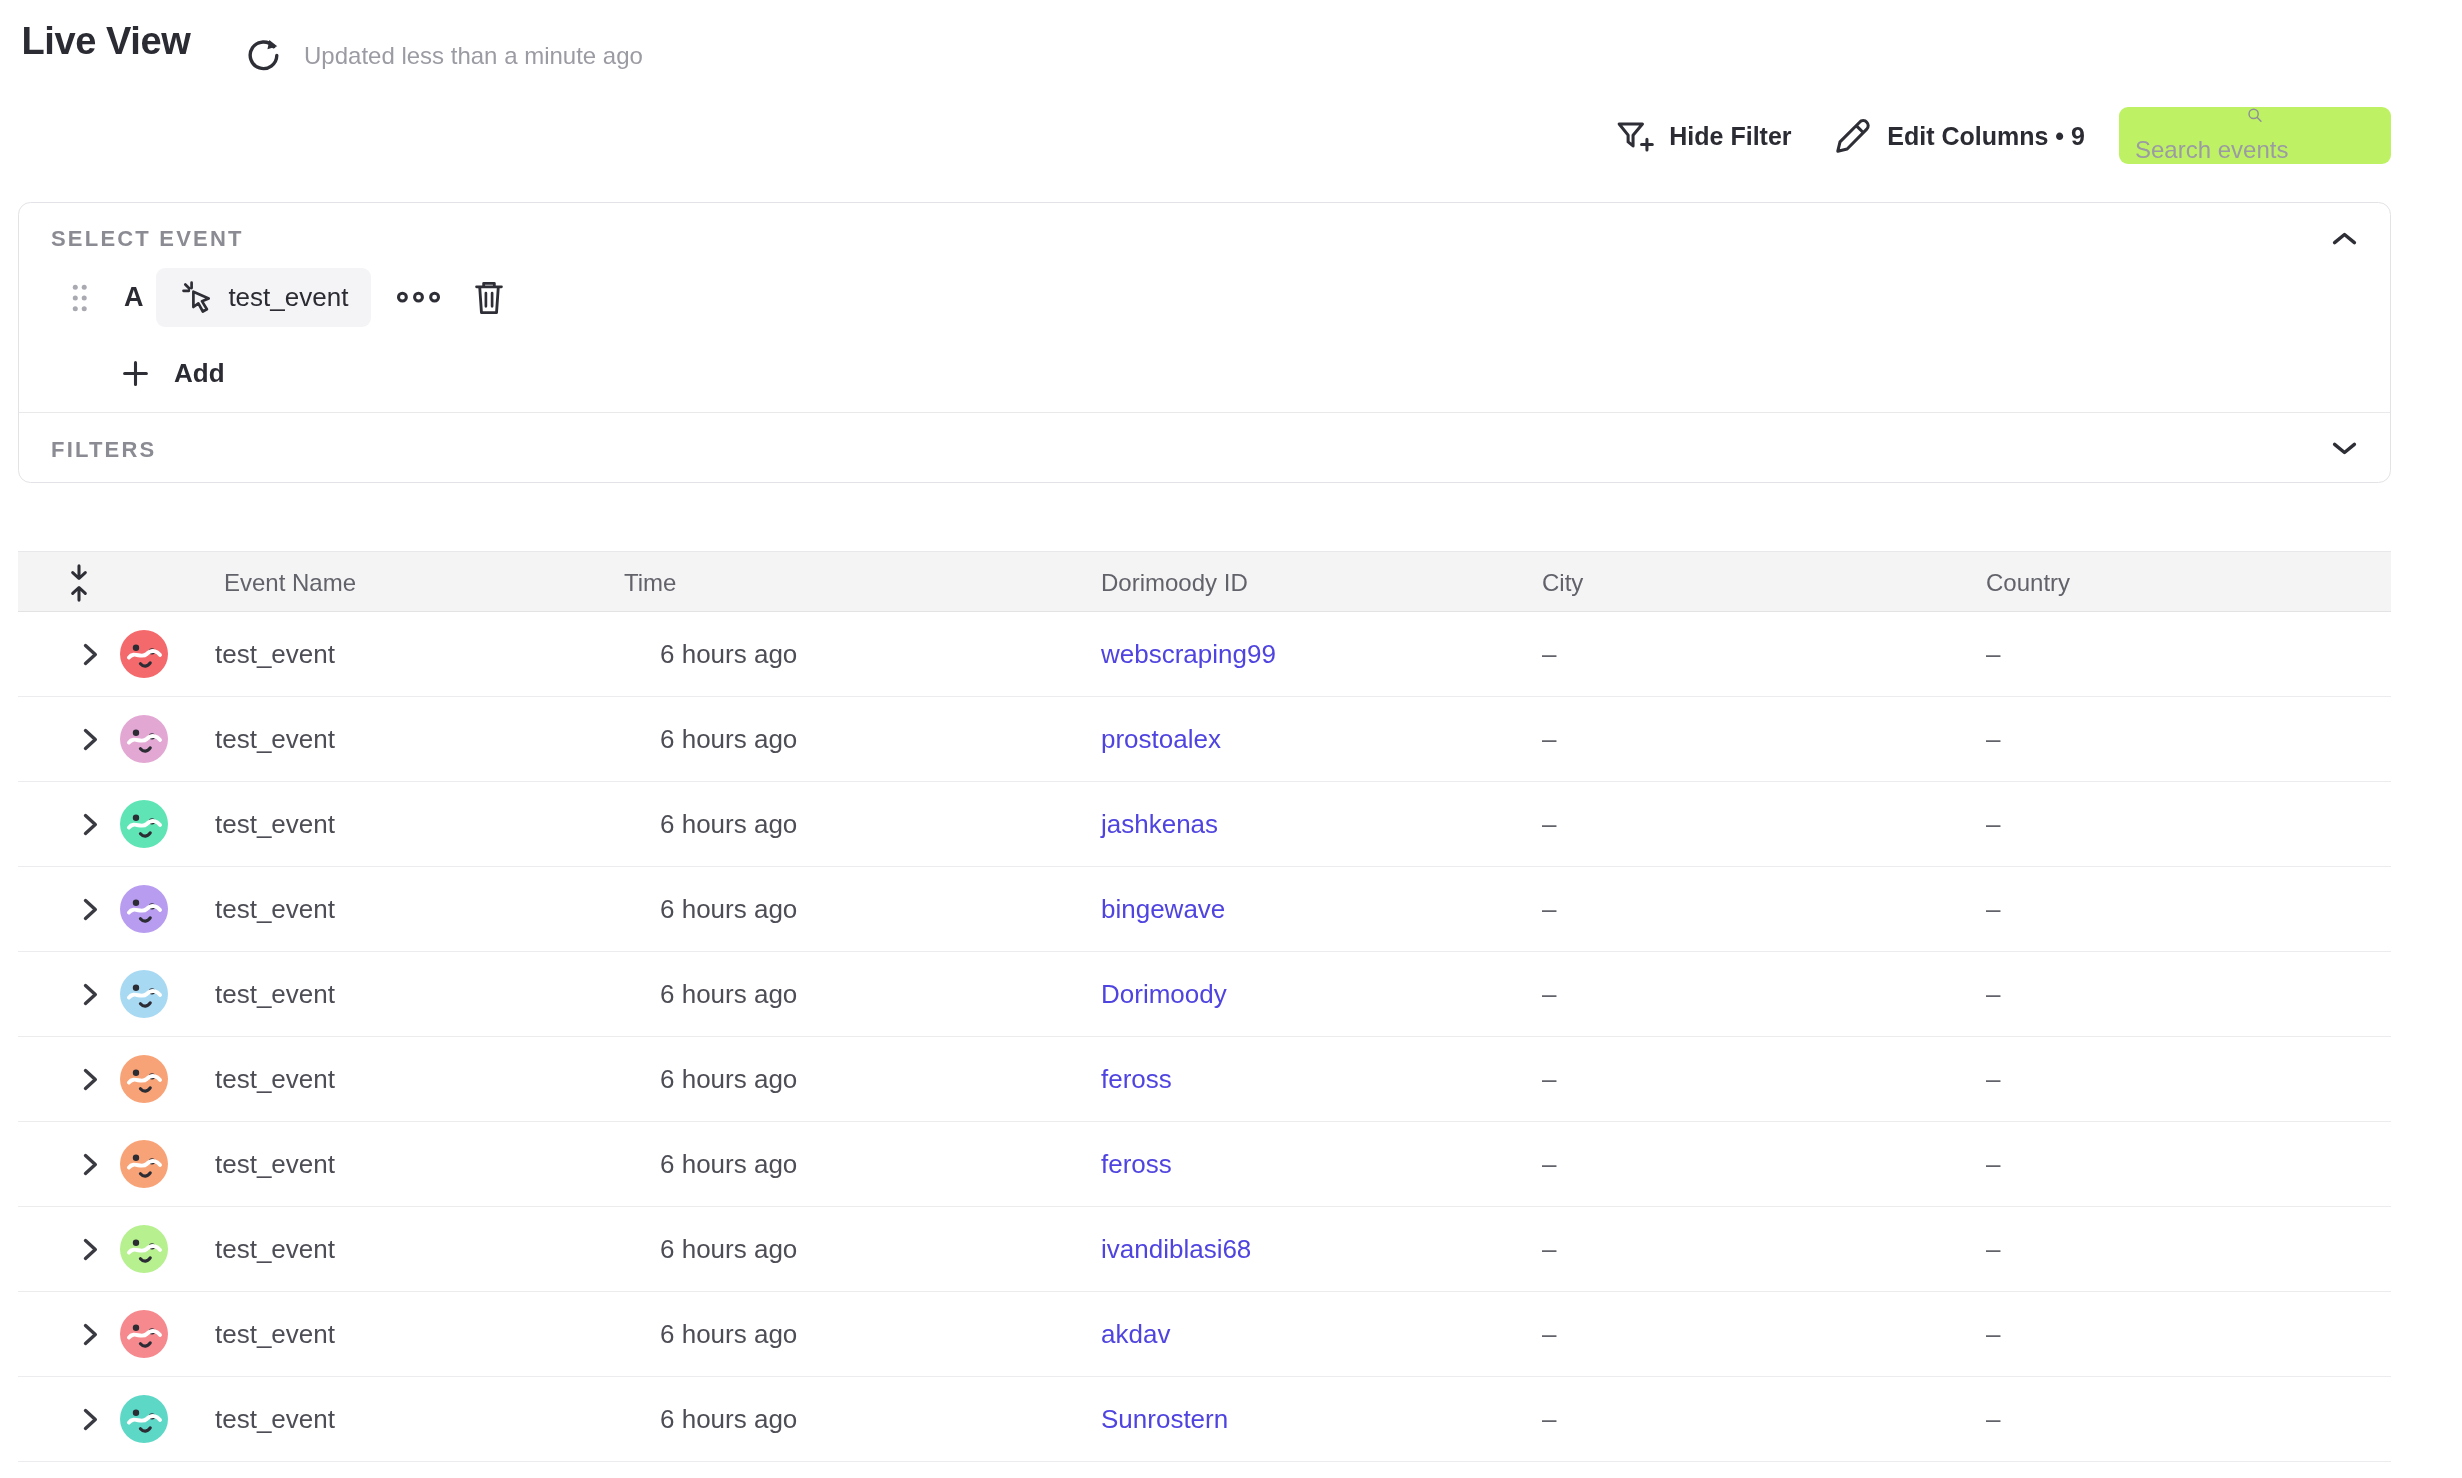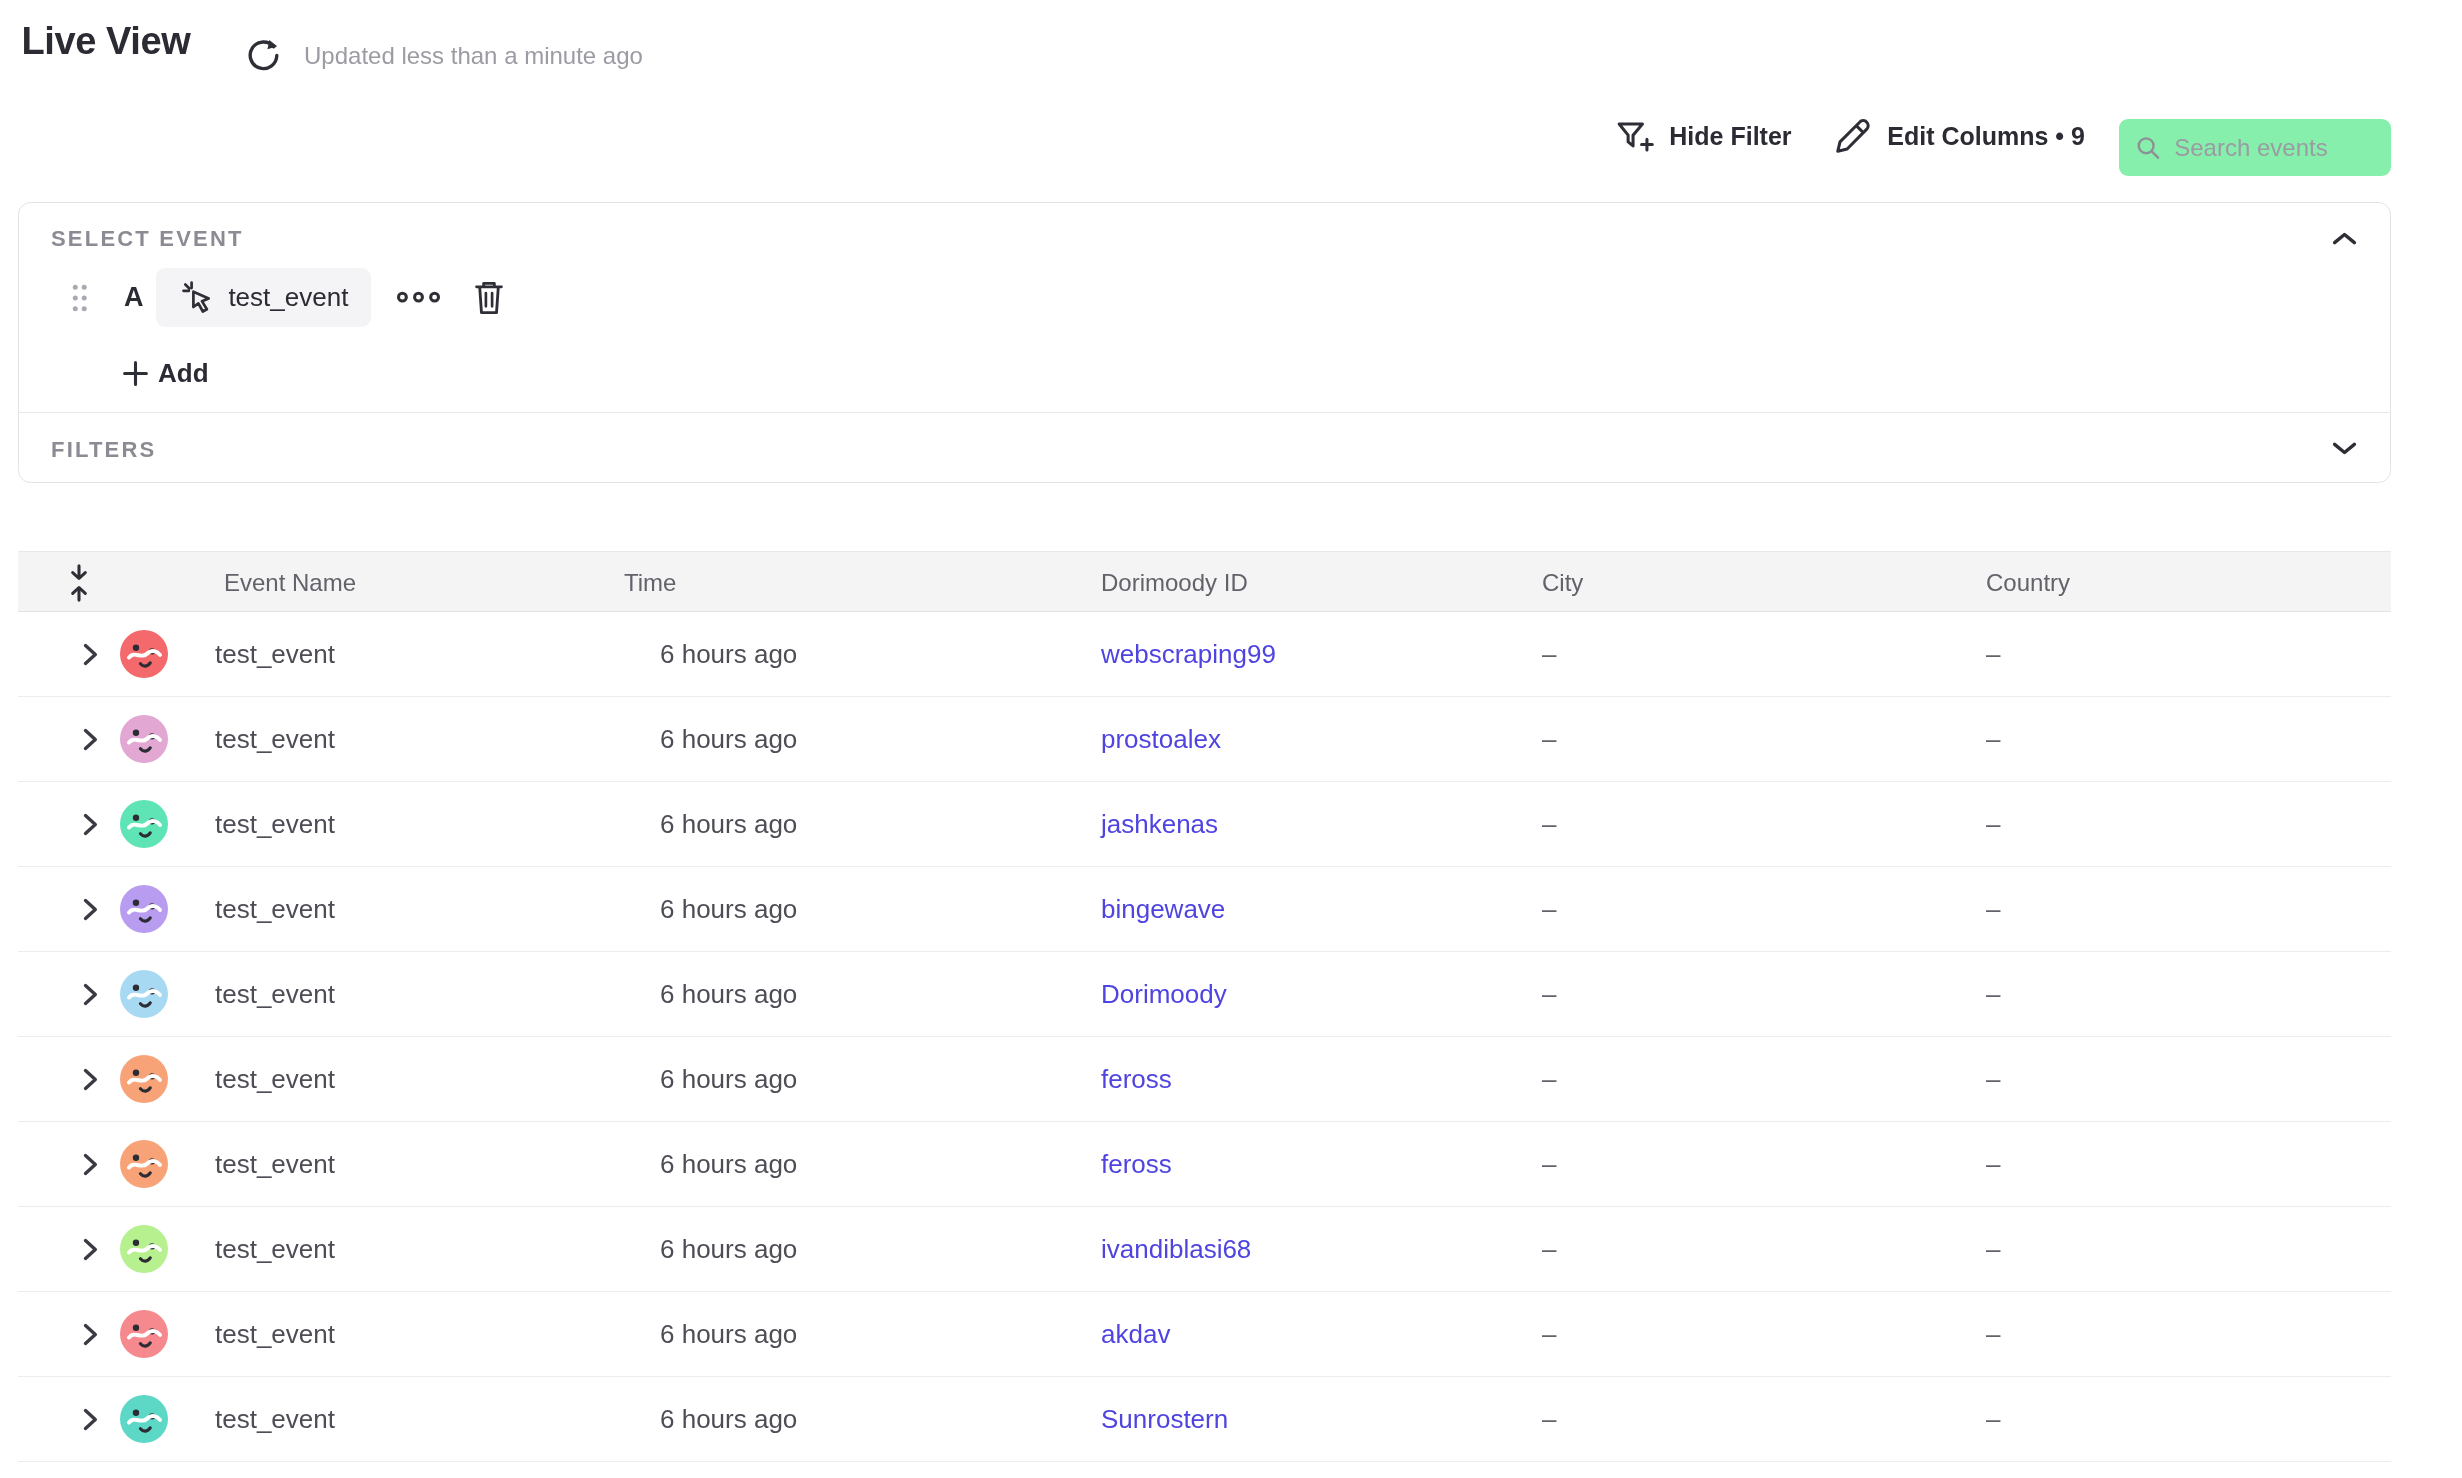--- a/index.html
+++ b/index.html
@@ -13,23 +13,23 @@
                  display:flex; align-items:center; justify-content:center; cursor:pointer; }
   .updated-text { position:absolute; left:304px; top:34px; height:43px; line-height:43px;
                   font-size:24px; color:#9b9ba3; }
 
   
   .toolbar-btn { position:absolute; top:106px; height:61px; display:flex; align-items:center;
                  gap:14.3px; cursor:pointer; }
   .toolbar-btn .lbl { font-size:25px; font-weight:600; color:#2b2b33; }
   .btn-hide-filter { left:1612px; }
   .btn-edit-columns { left:1832px; }
-  .search-box { position:absolute; left:2119px; top:119px; width:272px; height:57px;
-                background:#86efac; border-radius:9px; display:flex; align-items:center;
-                padding:0 16px; gap:12.5px; }
+  .search-box { position:absolute; left:2119px; top:107px; width:272px; height:57px;
+                background:#bef264; border-radius:9px; display:flex; align-items:center;
+                padding:0 16px; gap:12.5px;flex-direction:column; }
   .search-box input { border:none; outline:none; background:transparent; font-size:24px;
                       width:100%; font-family:"Liberation Sans", sans-serif; color:#3a3a42; }
   .search-box input::placeholder { color:#9b9ba3; }
 
   
   .card { position:absolute; left:18px; top:202px; width:2373px; height:281px;
           border:1.3px solid #e3e3e7; border-radius:12.5px; background:#fff; }
   .section-label { font-size:22px; font-weight:700; letter-spacing:2.2px; color:#8b8b93; }
   .select-event-label { position:absolute; left:32px; top:23px; }
   .collapse-toggle { position:absolute; right:30px; width:32px; height:32px; display:flex;
@@ -40,21 +40,21 @@
   .drag-handle { width:23px; height:36px; display:flex; align-items:center; cursor:grab; }
   .clause-letter { font-size:27px; font-weight:700; color:#2b2b33; margin-left:32px; }
   .event-chip { margin-left:12.5px; height:59px; background:#f4f4f6; border-radius:9px;
                 display:flex; align-items:center; padding:0 23px; gap:13.4px; cursor:pointer; }
   .event-chip .chip-text { font-size:26px; font-weight:500; color:#2b2b33; }
   .more-btn { margin-left:23px; width:48px; height:36px; display:flex; align-items:center;
               justify-content:center; cursor:pointer; }
   .trash-btn { margin-left:27px; width:39px; height:39px; display:flex; align-items:center;
                justify-content:center; cursor:pointer; }
   .add-btn { position:absolute; left:102px; top:149px; height:43px; display:flex;
-             align-items:center; gap:8px; cursor:pointer; }
+             align-items:center; gap:24px; cursor:pointer; }
   .add-btn .lbl { font-size:26px; font-weight:600; color:#2b2b33; }
   .card-divider { position:absolute; left:0; top:209px; width:100%; height:0;
                   border-top:1.3px solid #e9e9ec; }
   .filters-row { position:absolute; left:0; top:209px; width:100%; height:70px; }
   .filters-label { position:absolute; left:32px; top:25px; }
   .filters-toggle { top:19.7px; }
 
   
   .table { position:absolute; left:18px; top:551px; width:2373px; }
   .thead { position:relative; height:61px; background:#f4f4f5;

